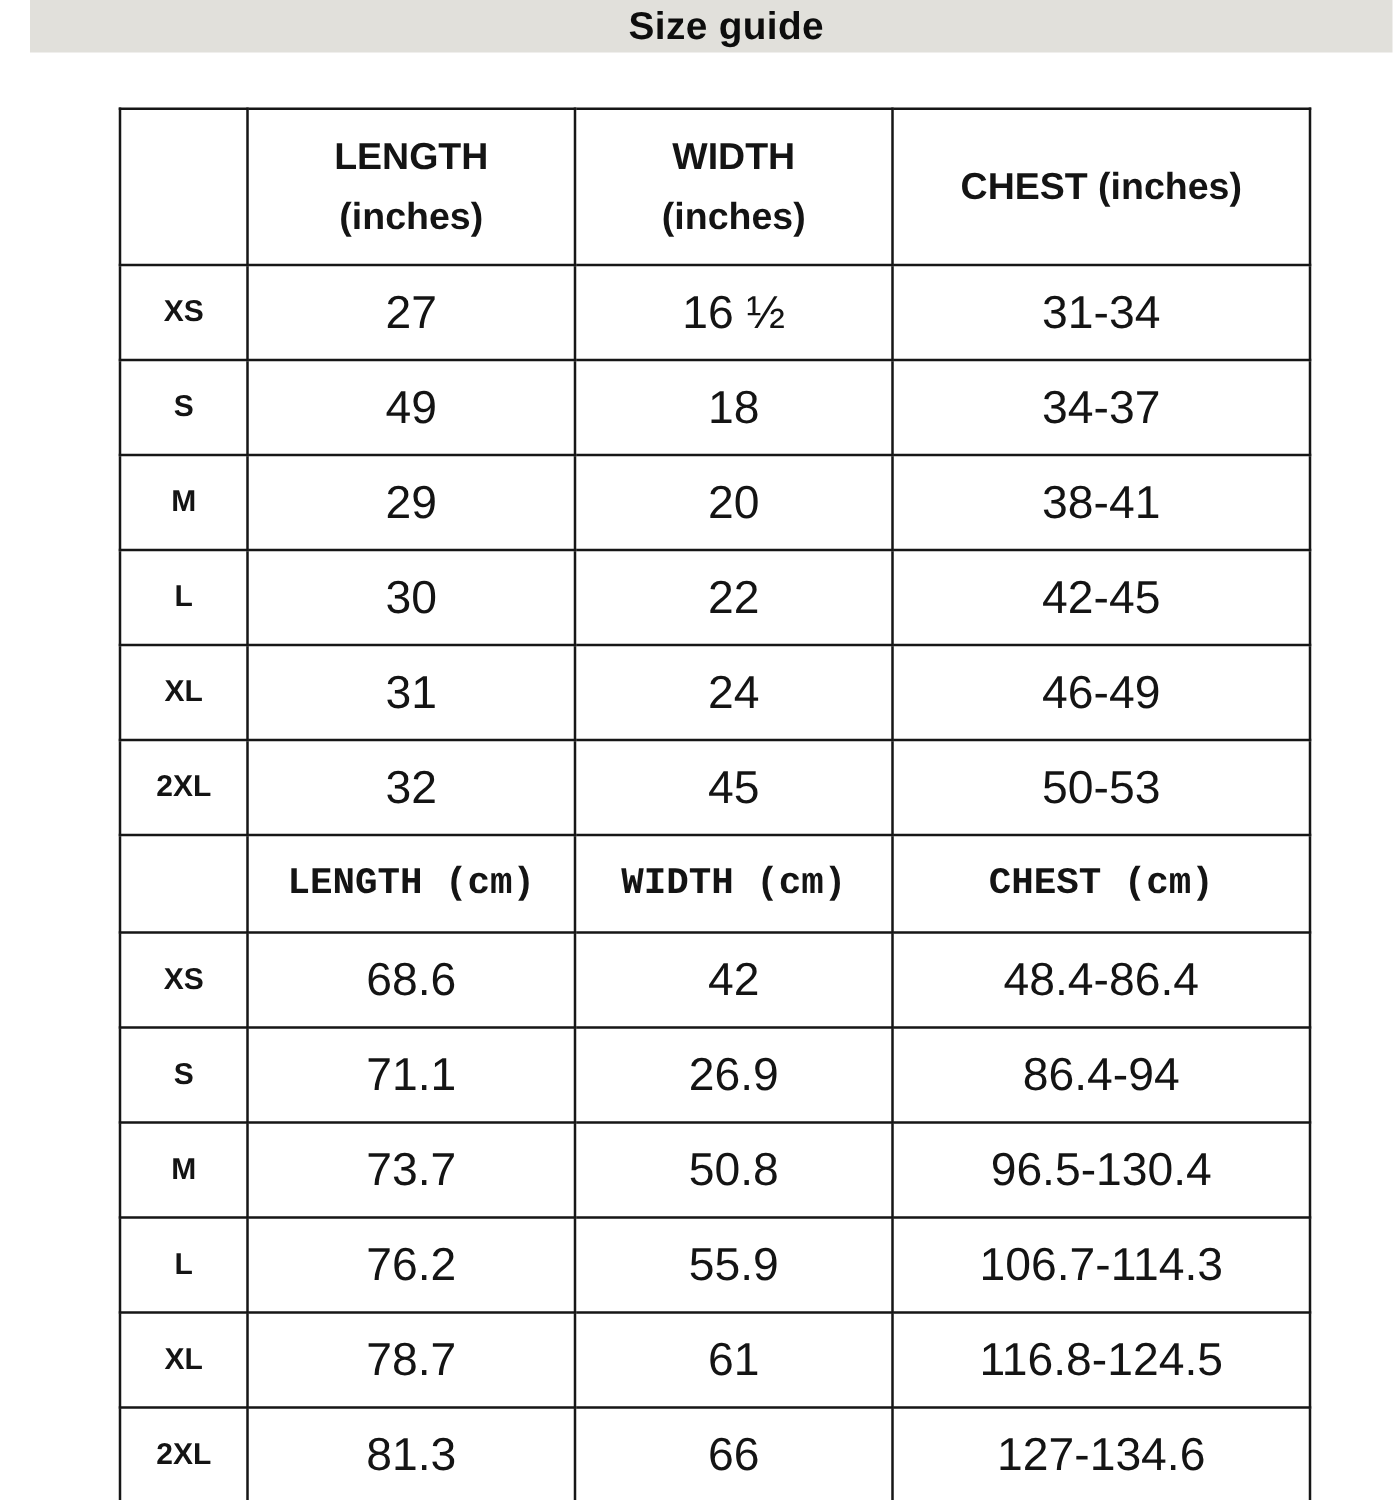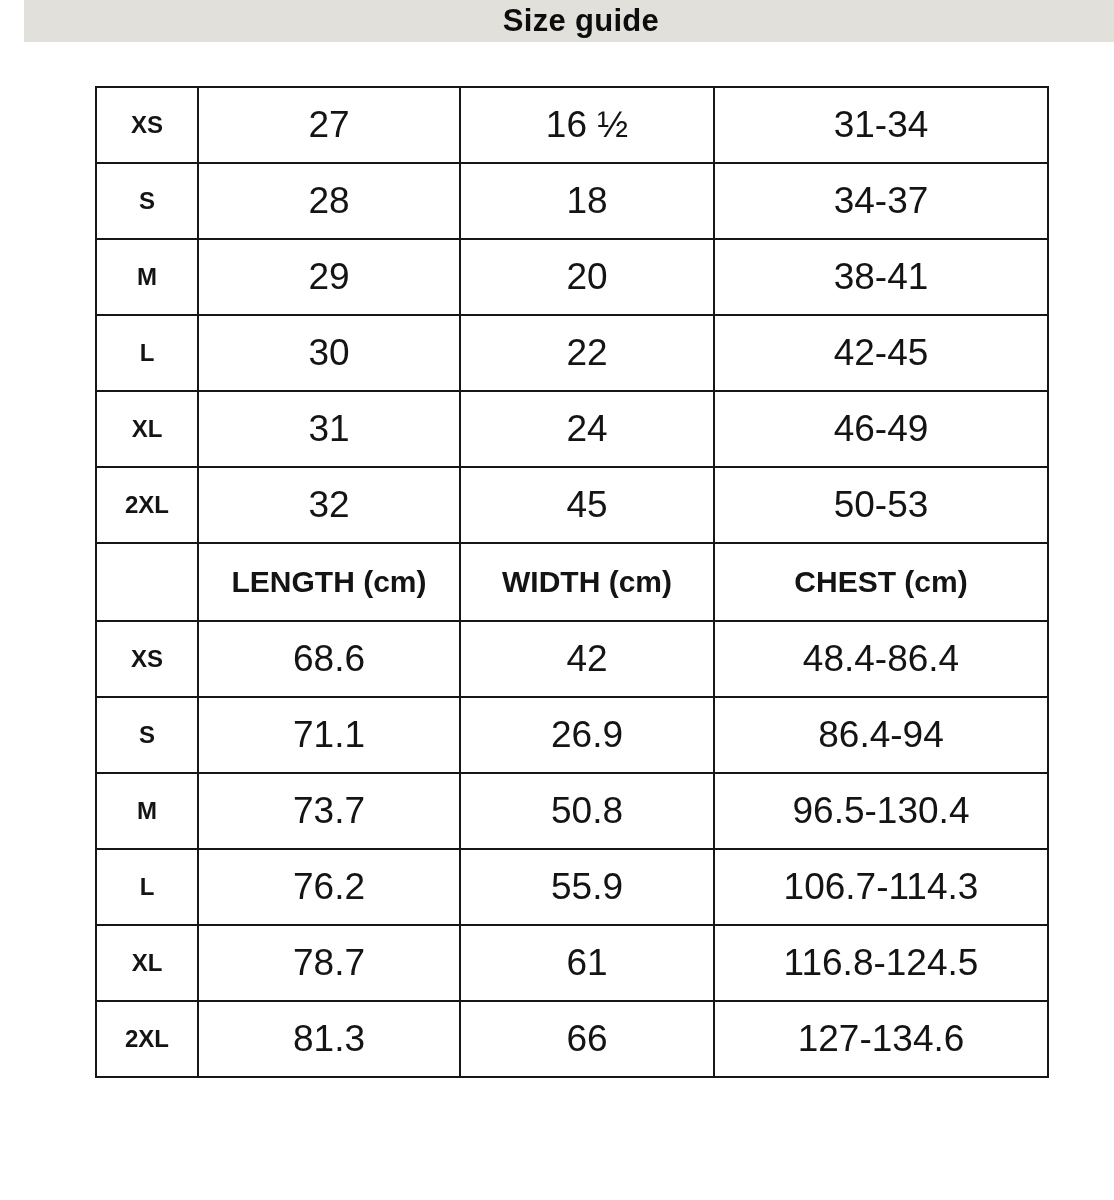--- a/index.html
+++ b/index.html
@@ -42,21 +42,21 @@
   }
   table.size-table th,
   table.size-table td {
     border: 2px solid #161616;
     text-align: center;
     vertical-align: middle;
     padding: 0;
     color: #141414;
   }
   tr.hdr-in { height: 125px; }
-  tr.hdr-cm { height: 78px; }
+  tr.hdr-cm { height: 78px; font-family: Liberation Mono, monospace; }
   tr.data   { height: 76px; }
   th.col-header {
     font-size: 30px;
     font-weight: bold;
     white-space: pre-line;
     line-height: 1.6;
   }
   th.size-label {
     font-size: 24px;
     font-weight: bold;
@@ -77,30 +77,38 @@
 
   <table class="size-table">
     <colgroup>
       <col style="width:102px">
       <col style="width:262px">
       <col style="width:254px">
       <col style="width:334px">
     </colgroup>
 
     <tbody>
+        <tr class="hdr-in">
+      <th class="size-label"></th>
+      <th class="col-header">LENGTH
+(inches)</th>
+      <th class="col-header">WIDTH
+(inches)</th>
+      <th class="col-header">CHEST (inches)</th>
+    </tr>
 
     <tr class="data">
       <th class="size-label">XS</th>
       <td class="value">27</td>
       <td class="value">16 ½</td>
       <td class="value">31-34</td>
     </tr>
     <tr class="data">
       <th class="size-label">S</th>
-      <td class="value">28</td>
+      <td class="value">49</td>
       <td class="value">18</td>
       <td class="value">34-37</td>
     </tr>
     <tr class="data">
       <th class="size-label">M</th>
       <td class="value">29</td>
       <td class="value">20</td>
       <td class="value">38-41</td>
     </tr>
     <tr class="data">

